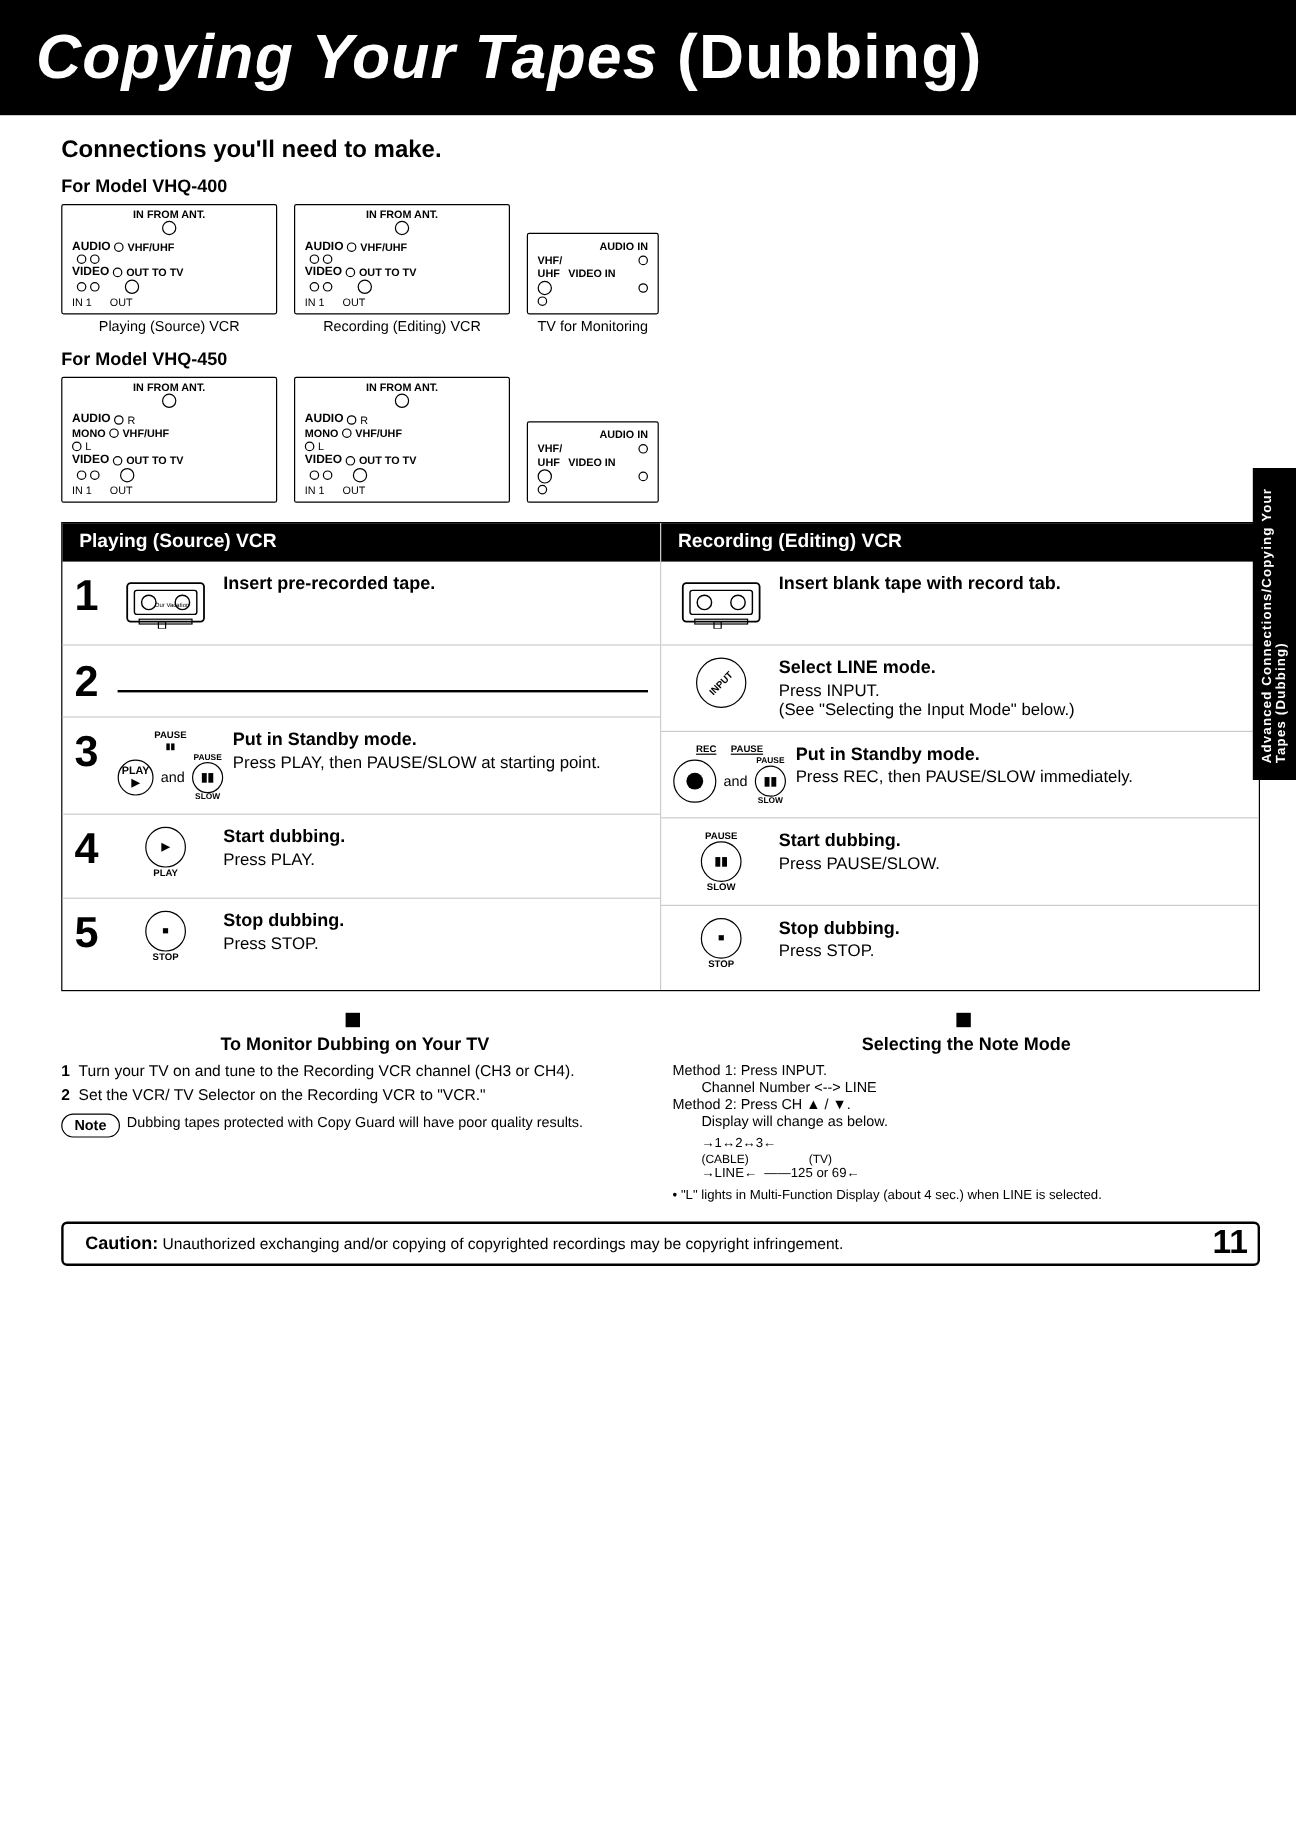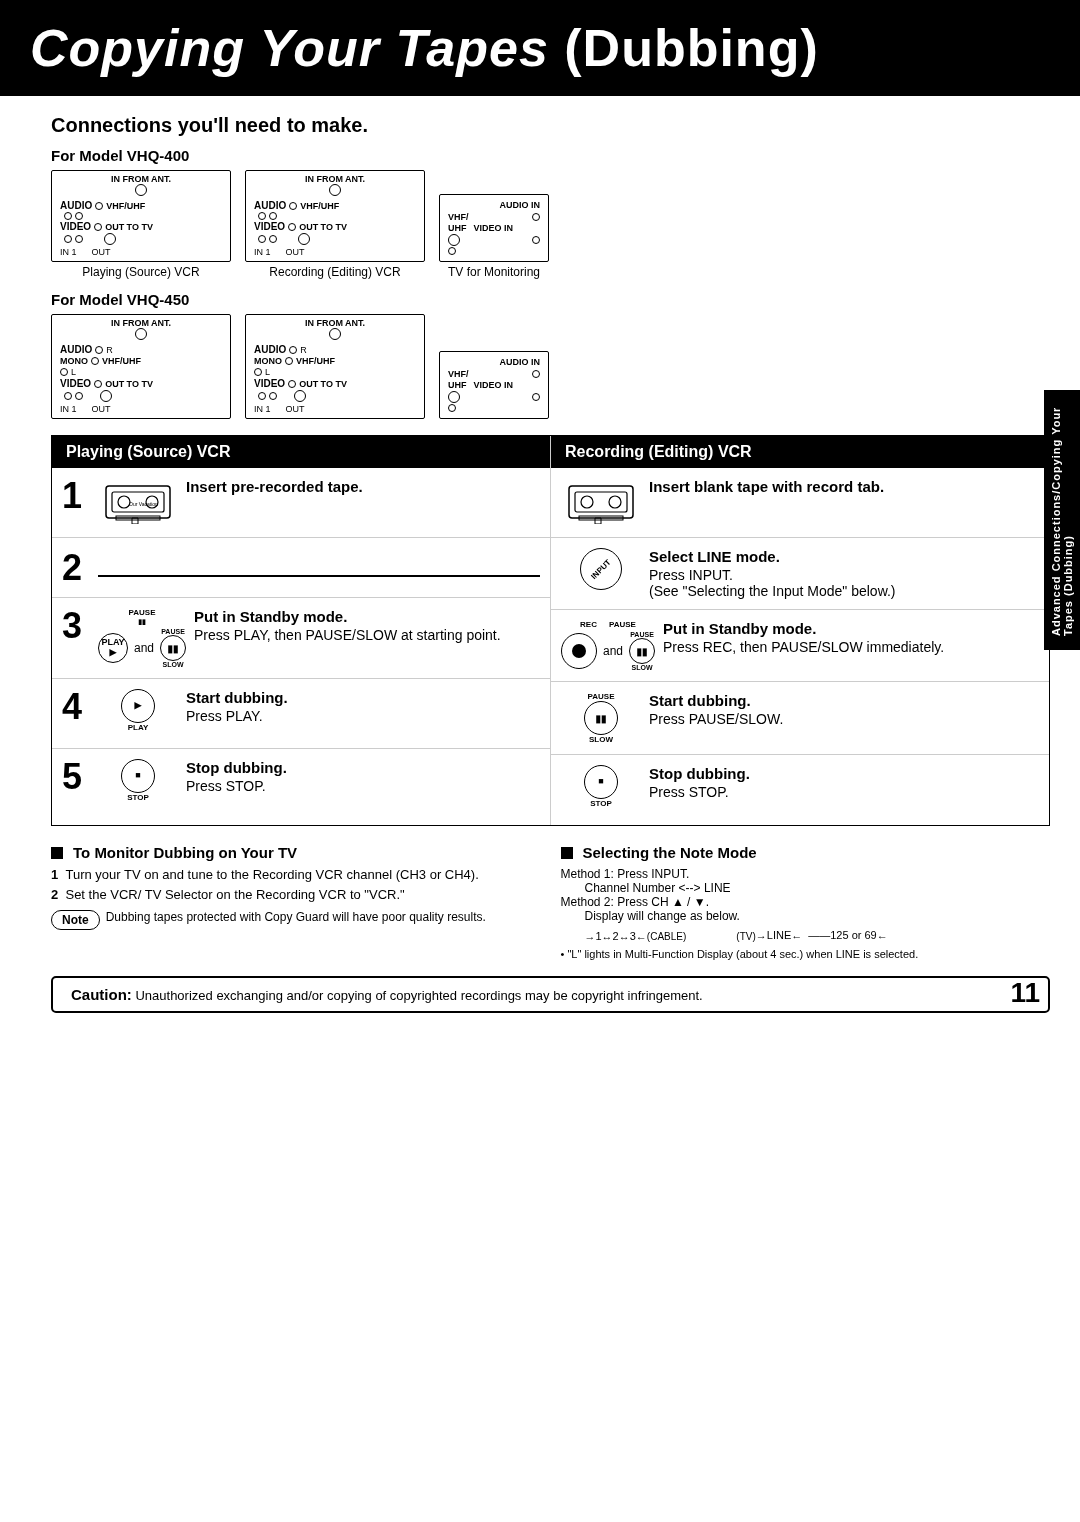--- a/index.html
+++ b/index.html
@@ -132,20 +132,21 @@
     .monitor-section, .input-mode-section {
       flex: 1;
     }
     .section-heading {
       font-size: 15px;
       font-weight: bold;
       margin-bottom: 6px;
       display: flex;
       align-items: center;
       gap: 6px;
+      flex-direction: column;
     }
     .black-square {
       display: inline-block;
       width: 12px; height: 12px;
       background: #000;
       margin-right: 4px;
     }
     .numbered-list {
       font-size: 13px;
       padding-left: 0;
@@ -602,21 +603,21 @@
         </div>
         <div class="step-text">
           <strong>Select LINE mode.</strong>
           Press INPUT.<br>(See "Selecting the Input Mode" below.)
         </div>
       </div>
 
       <div class="step-row">
         <div class="step-icon-area">
           <div style="display:flex; flex-direction:column; align-items:center; gap:2px;">
-            <div style="display:flex; align-items:center; gap:4px;">
+            <div style="display:flex; align-items:center; gap:4px;text-decoration:underline;">
               <div style="font-size:8px;font-weight:bold;">REC</div>
               <div style="font-size:8px;font-weight:bold;margin-left:8px;">PAUSE</div>
             </div>
             <div style="display:flex; align-items:center; gap:4px;">
               <div class="rec-btn">
                 <div class="rec-inner"></div>
               </div>
               <span class="and-text">and</span>
               <div style="display:flex;flex-direction:column;align-items:center;">
                 <span style="font-size:7px;font-weight:bold;">PAUSE</span>
@@ -682,21 +683,21 @@
       <div class="section-heading">
         <span class="black-square"></span>
         <span>Selecting the Note Mode</span>
       </div>
       <div class="input-mode-diagram">
         <div><span>Method 1: Press INPUT.</span></div>
         <div style="margin-left:24px;"><span>Channel Number &lt;--&gt; LINE</span></div>
         <div><span>Method 2: Press CH ▲ / ▼.</span></div>
         <div style="margin-left:24px;"><span>Display will change as below.</span></div>
 
-        <div style="display:flex; margin:6px 0 6px 24px; font-size:11px;">
+        <div style="display:flex; flex-direction:column; margin:6px 0 6px 24px; font-size:11px;">
           <div style="display:flex; align-items:center; gap:2px; font-size:11px;">
             <span>→1↔2↔3←</span>
           </div>
           <div style="display:flex; gap:20px; font-size:10px; margin-top:2px;">
             <span>(CABLE)</span>
             <span style="margin-left:30px;">(TV)</span>
           </div>
           <div style="display:flex; gap:2px; font-size:11px;">
             <span>→LINE←</span>
             <span style="margin-left:4px;">——125 or 69←</span>

